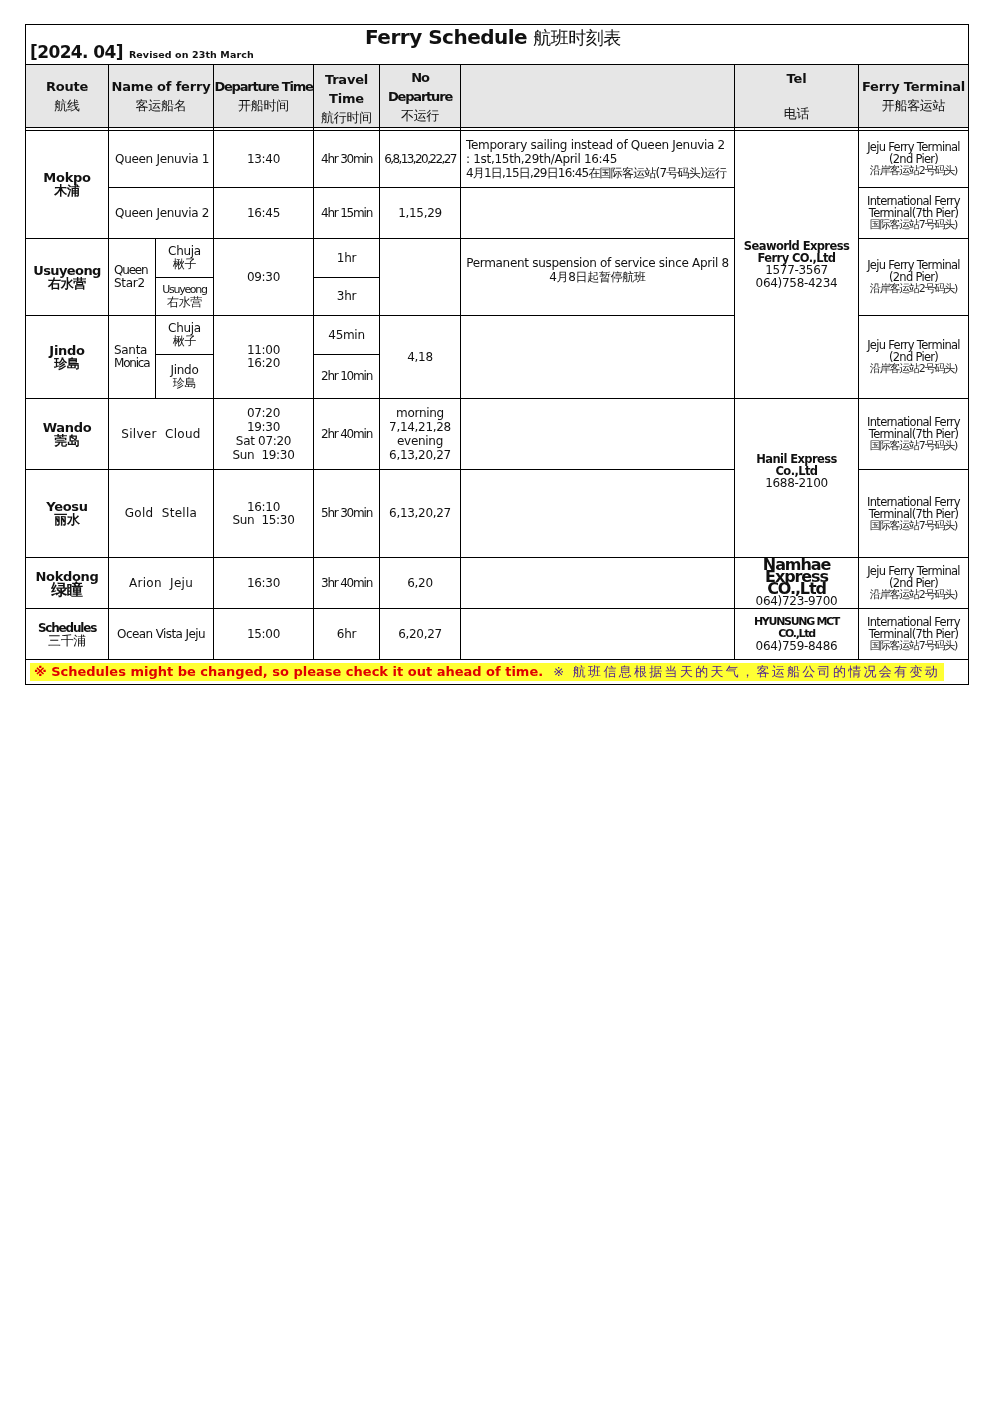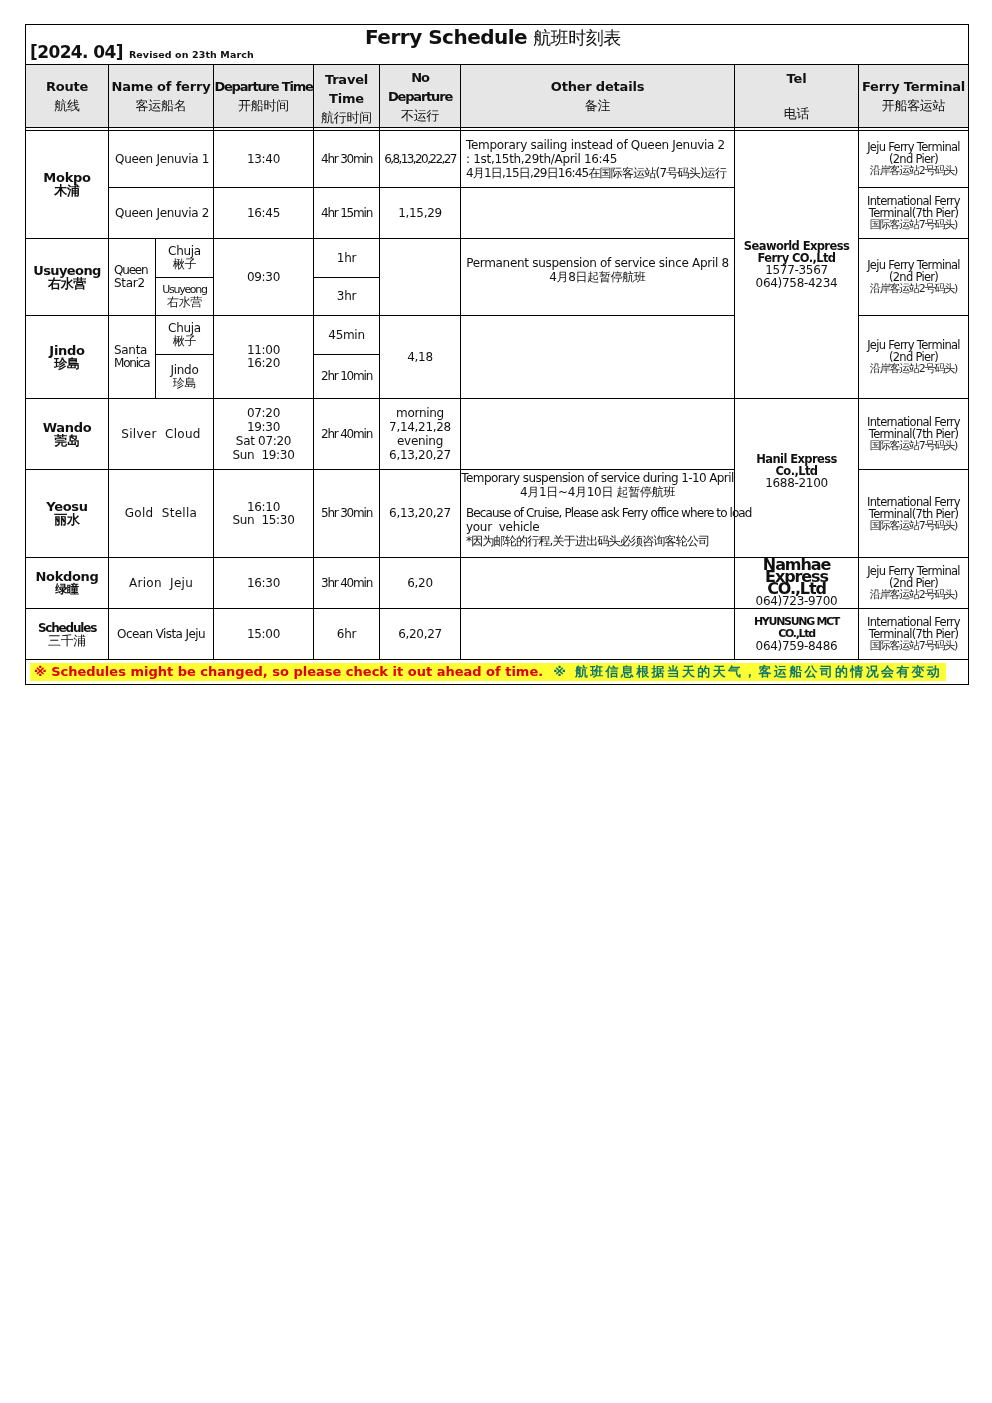--- a/index.html
+++ b/index.html
@@ -29,21 +29,21 @@
                 line-height: 26px; letter-spacing: -0.5px; }
   .title-zh { font-weight: normal; font-size: 18px; margin-left: 6px; }
   .title-date { position: absolute; left: 30px; top: 41px; font-size: 17px; font-weight: bold;
                 line-height: 22px; letter-spacing: -0.6px; }
   .title-rev { font-size: 9.5px; font-weight: bold; margin-left: 6px; letter-spacing: 0.1px; }
   .footer { position: absolute; left: 26px; top: 660px; width: 941px; height: 24px; display: flex;
             align-items: center; }
   .footer-band { margin-left: 4px; background: #ffff33; color: #e00000; font-weight: bold;
                  font-size: 13px; line-height: 18px; padding: 0 4px; white-space: nowrap;
                  letter-spacing: 0px; }
-  .footer-zh { font-weight: bold; color: #0f766e; letter-spacing: 2.3px; margin-left: 10px; }
+  .footer-zh { font-weight: normal; color: #4c1d95; letter-spacing: 2.3px; margin-left: 10px; }
 </style>
 </head>
 <body>
 
 <div class="page">
 
   <div class="title-main">
     <span>Ferry Schedule</span><span class="title-zh">航班时刻表</span>
   </div>
   <div class="title-date">
@@ -107,24 +107,20 @@
   </div>
   <div class="cell" style="left:314px; top:65px; width:65px; height:62px;justify-content:flex-end;">
     <span class="hdr-t">Travel</span>
     <span class="hdr-t">Time</span>
     <span class="hdr-z">航行时间</span>
   </div>
   <div class="cell" style="left:380px; top:65px; width:80px; height:62px;">
     <span class="hdr-t narrow">No Departure</span>
     <span class="hdr-z">不运行</span>
   </div>
-  <div class="cell" style="left:461px; top:65px; width:273px; height:62px;">
-    <span class="hdr-t">Other details</span>
-    <span class="hdr-z">备注</span>
-  </div>
   <div class="cell" style="left:735px; top:65px; width:123px; height:62px;gap:16px;">
     <span class="hdr-t">Tel</span>
     <span class="hdr-z">电话</span>
   </div>
   <div class="cell" style="left:26px; top:131px; width:82px; height:107px;">
     <span class="route-en">Mokpo</span>
     <span class="route-zh">木浦</span>
   </div>
 
   <div class="cell" style="left:859px; top:65px; width:109px; height:62px;">
@@ -295,36 +291,29 @@
   <div class="cell" style="left:214px; top:470px; width:99px; height:87px;">
     <span>16:10</span>
     <span style="white-space:pre;">Sun  15:30</span>
   </div>
   <div class="cell narrow" style="left:314px; top:470px; width:65px; height:87px;">
     <span>5hr 30min</span>
   </div>
   <div class="cell" style="left:380px; top:470px; width:80px; height:87px;">
     <span>6,13,20,27</span>
   </div>
-  <div class="cell" style="left:461px; top:470px; width:273px; height:87px; justify-content:flex-start; padding-top:1px;">
-    <span class="note-line small" style="letter-spacing:-0.6px;">Temporary suspension of service during 1-10 April</span>
-    <span class="note-line small" style="margin-bottom:7px;">4月1日~4月10日  起暂停航班</span>
-    <span class="note-line small" style="align-self:flex-start; padding-left:5px; letter-spacing:-0.9px;">Because of Cruise, Please ask Ferry office where to load</span>
-    <span class="note-line" style="align-self:flex-start; padding-left:5px; white-space:pre;">your  vehicle</span>
-    <span class="note-line small" style="align-self:flex-start; padding-left:5px; letter-spacing:-0.8px;">*因为邮轮的行程,关于进出码头必须咨询客轮公司</span>
-  </div>
   <div class="cell" style="left:859px; top:470px; width:109px; height:87px;">
     <span class="term">International Ferry</span>
     <span class="term">Terminal(7th Pier)</span>
     <span class="term-zh">国际客运站7号码头)</span>
   </div>
 
   <div class="cell" style="left:26px; top:558px; width:82px; height:50px;">
     <span class="route-en">Nokdong</span>
-    <span class="route-zh" style="font-size:12px;">绿瞳</span>
+    <span class="route-zh" style="font-size:16px;">绿瞳</span>
   </div>
   <div class="cell" style="left:109px; top:558px; width:104px; height:50px; letter-spacing:0.3px;">
     <span style="white-space:pre;">Arion  Jeju</span>
   </div>
   <div class="cell" style="left:214px; top:558px; width:99px; height:50px;">
     <span>16:30</span>
   </div>
   <div class="cell narrow" style="left:314px; top:558px; width:65px; height:50px;">
     <span>3hr 40min</span>
   </div>

